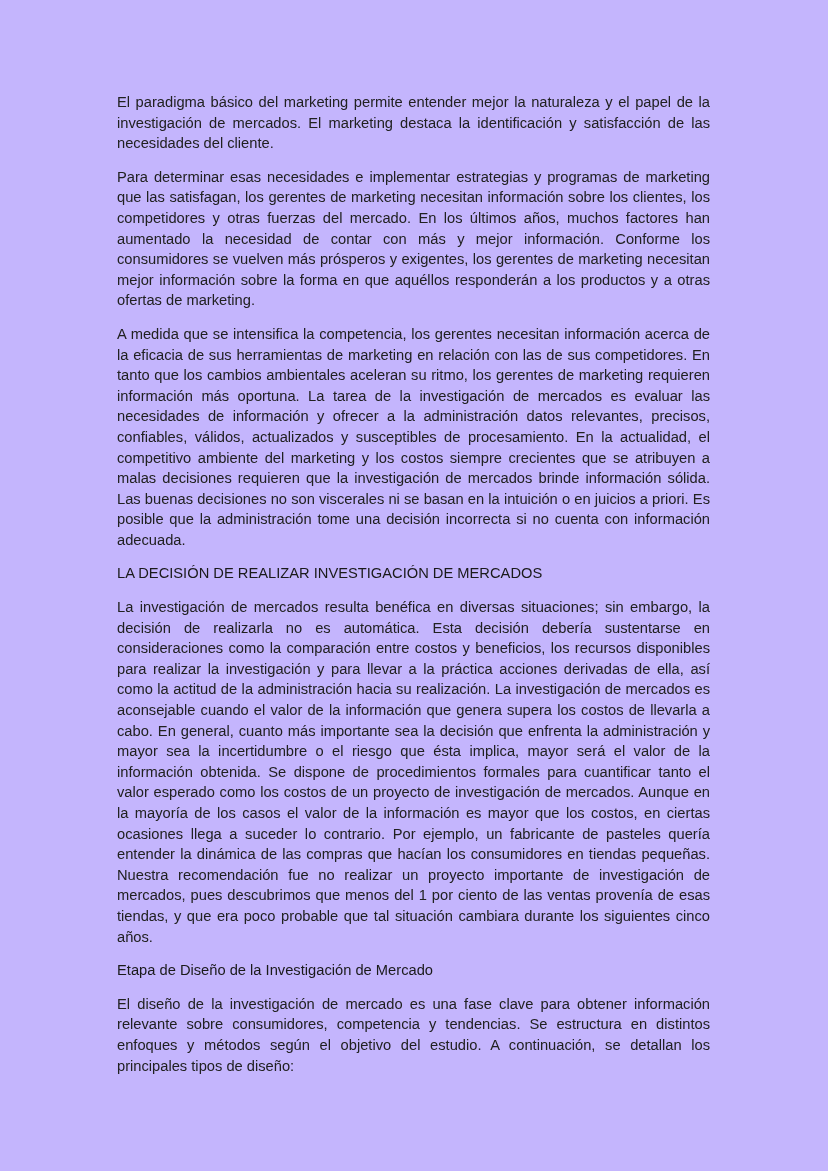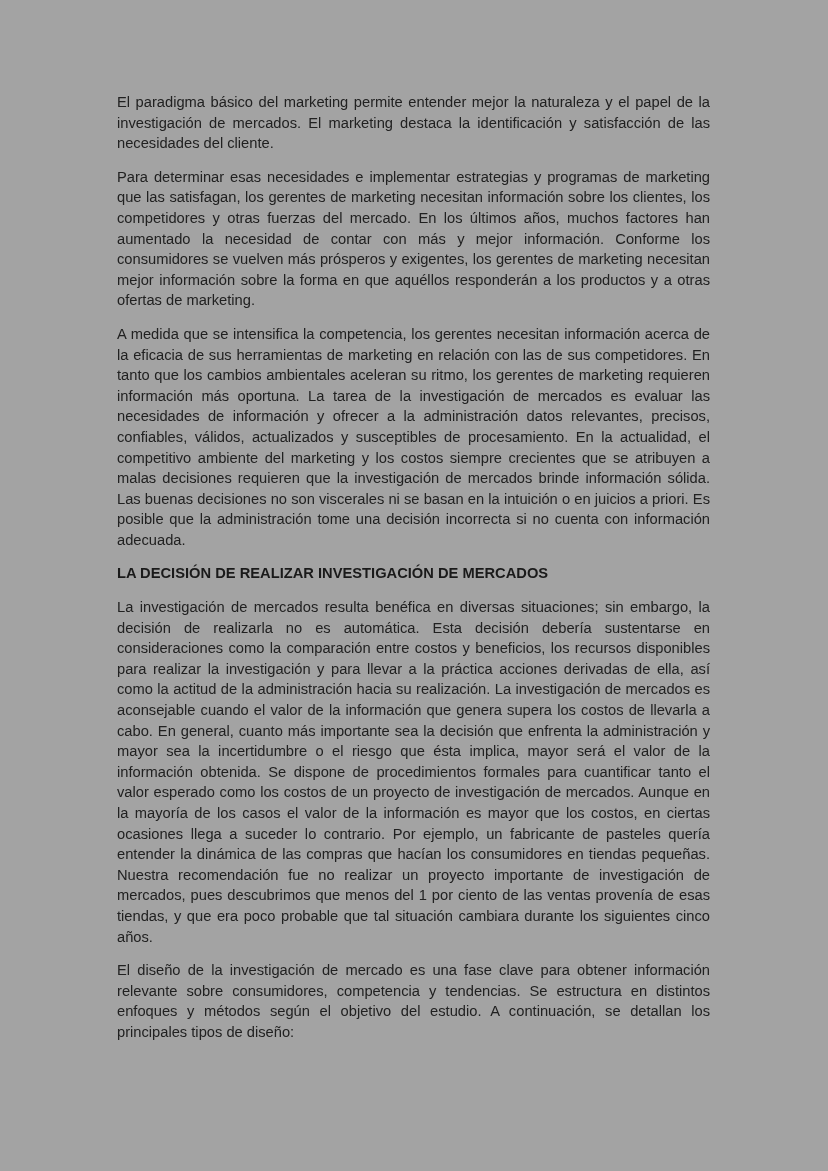--- a/index.html
+++ b/index.html
@@ -10,48 +10,49 @@
   body {
     width: 828px;
     height: 1171px;
     overflow: hidden;
     font-family: "Liberation Sans", sans-serif;
   }
   .page {
     box-sizing: border-box;
     width: 828px;
     height: 1171px;
-    background: #a3a3a3;
+    background: #c4b5fd;
     padding: 92px 118px 0 117px;
   }
   .content {
     width: 593px;
     color: #212121;
     font-size: 14.7px;
     line-height: 20.6px;
   }
   .content p.paragraph {
     margin: 0 0 13px 0;
     text-align: justify;
     text-justify: inter-word;
   }
   .content h2.heading {
     margin: 0 0 13px 0;
     font-size: 14.7px;
     line-height: 20.6px;
-    font-weight: bold;
+    font-weight: normal;
     text-align: left;
     color: #1a1a1a;
   }
 </style>
 </head>
 <body>
 
 <main class="page">
   <div class="content" style="color: rgb(33, 33, 33);">
       <p class="paragraph">El paradigma básico del marketing permite entender mejor la naturaleza y el papel de la investigación de mercados. El marketing destaca la identificación y satisfacción de las necesidades del cliente.</p>
       <p class="paragraph">Para determinar esas necesidades e implementar estrategias y programas de marketing que las satisfagan, los gerentes de marketing necesitan información sobre los clientes, los competidores y otras fuerzas del mercado. En los últimos años, muchos factores han aumentado la necesidad de contar con más y mejor información. Conforme los consumidores se vuelven más prósperos y exigentes, los gerentes de marketing necesitan mejor información sobre la forma en que aquéllos responderán a los productos y a otras ofertas de marketing.</p>
       <p class="paragraph">A medida que se intensifica la competencia, los gerentes necesitan información acerca de la eficacia de sus herramientas de marketing en relación con las de sus competidores. En tanto que los cambios ambientales aceleran su ritmo, los gerentes de marketing requieren información más oportuna. La tarea de la investigación de mercados es evaluar las necesidades de información y ofrecer a la administración datos relevantes, precisos, confiables, válidos, actualizados y susceptibles de procesamiento. En la actualidad, el competitivo ambiente del marketing y los costos siempre crecientes que se atribuyen a malas decisiones requieren que la investigación de mercados brinde información sólida. Las buenas decisiones no son viscerales ni se basan en la intuición o en juicios a priori. Es posible que la administración tome una decisión incorrecta si no cuenta con información adecuada.</p>
       <h2 class="heading">LA DECISIÓN DE REALIZAR INVESTIGACIÓN DE MERCADOS</h2>
       <p class="paragraph">La investigación de mercados resulta benéfica en diversas situaciones; sin embargo, la decisión de realizarla no es automática. Esta decisión debería sustentarse en consideraciones como la comparación entre costos y beneficios, los recursos disponibles para realizar la investigación y para llevar a la práctica acciones derivadas de ella, así como la actitud de la administración hacia su realización. La investigación de mercados es aconsejable cuando el valor de la información que genera supera los costos de llevarla a cabo. En general, cuanto más importante sea la decisión que enfrenta la administración y mayor sea la incertidumbre o el riesgo que ésta implica, mayor será el valor de la información obtenida. Se dispone de procedimientos formales para cuantificar tanto el valor esperado como los costos de un proyecto de investigación de mercados. Aunque en la mayoría de los casos el valor de la información es mayor que los costos, en ciertas ocasiones llega a suceder lo contrario. Por ejemplo, un fabricante de pasteles quería entender la dinámica de las compras que hacían los consumidores en tiendas pequeñas. Nuestra recomendación fue no realizar un proyecto importante de investigación de mercados, pues descubrimos que menos del 1 por ciento de las ventas provenía de esas tiendas, y que era poco probable que tal situación cambiara durante los siguientes cinco años.</p>
+      <h2 class="heading">Etapa de Diseño de la Investigación de Mercado</h2>
       <p class="paragraph">El diseño de la investigación de mercado es una fase clave para obtener información relevante sobre consumidores, competencia y tendencias. Se estructura en distintos enfoques y métodos según el objetivo del estudio. A continuación, se detallan los principales tipos de diseño:</p>
     </div>
 </main>
 
 </body></html>

